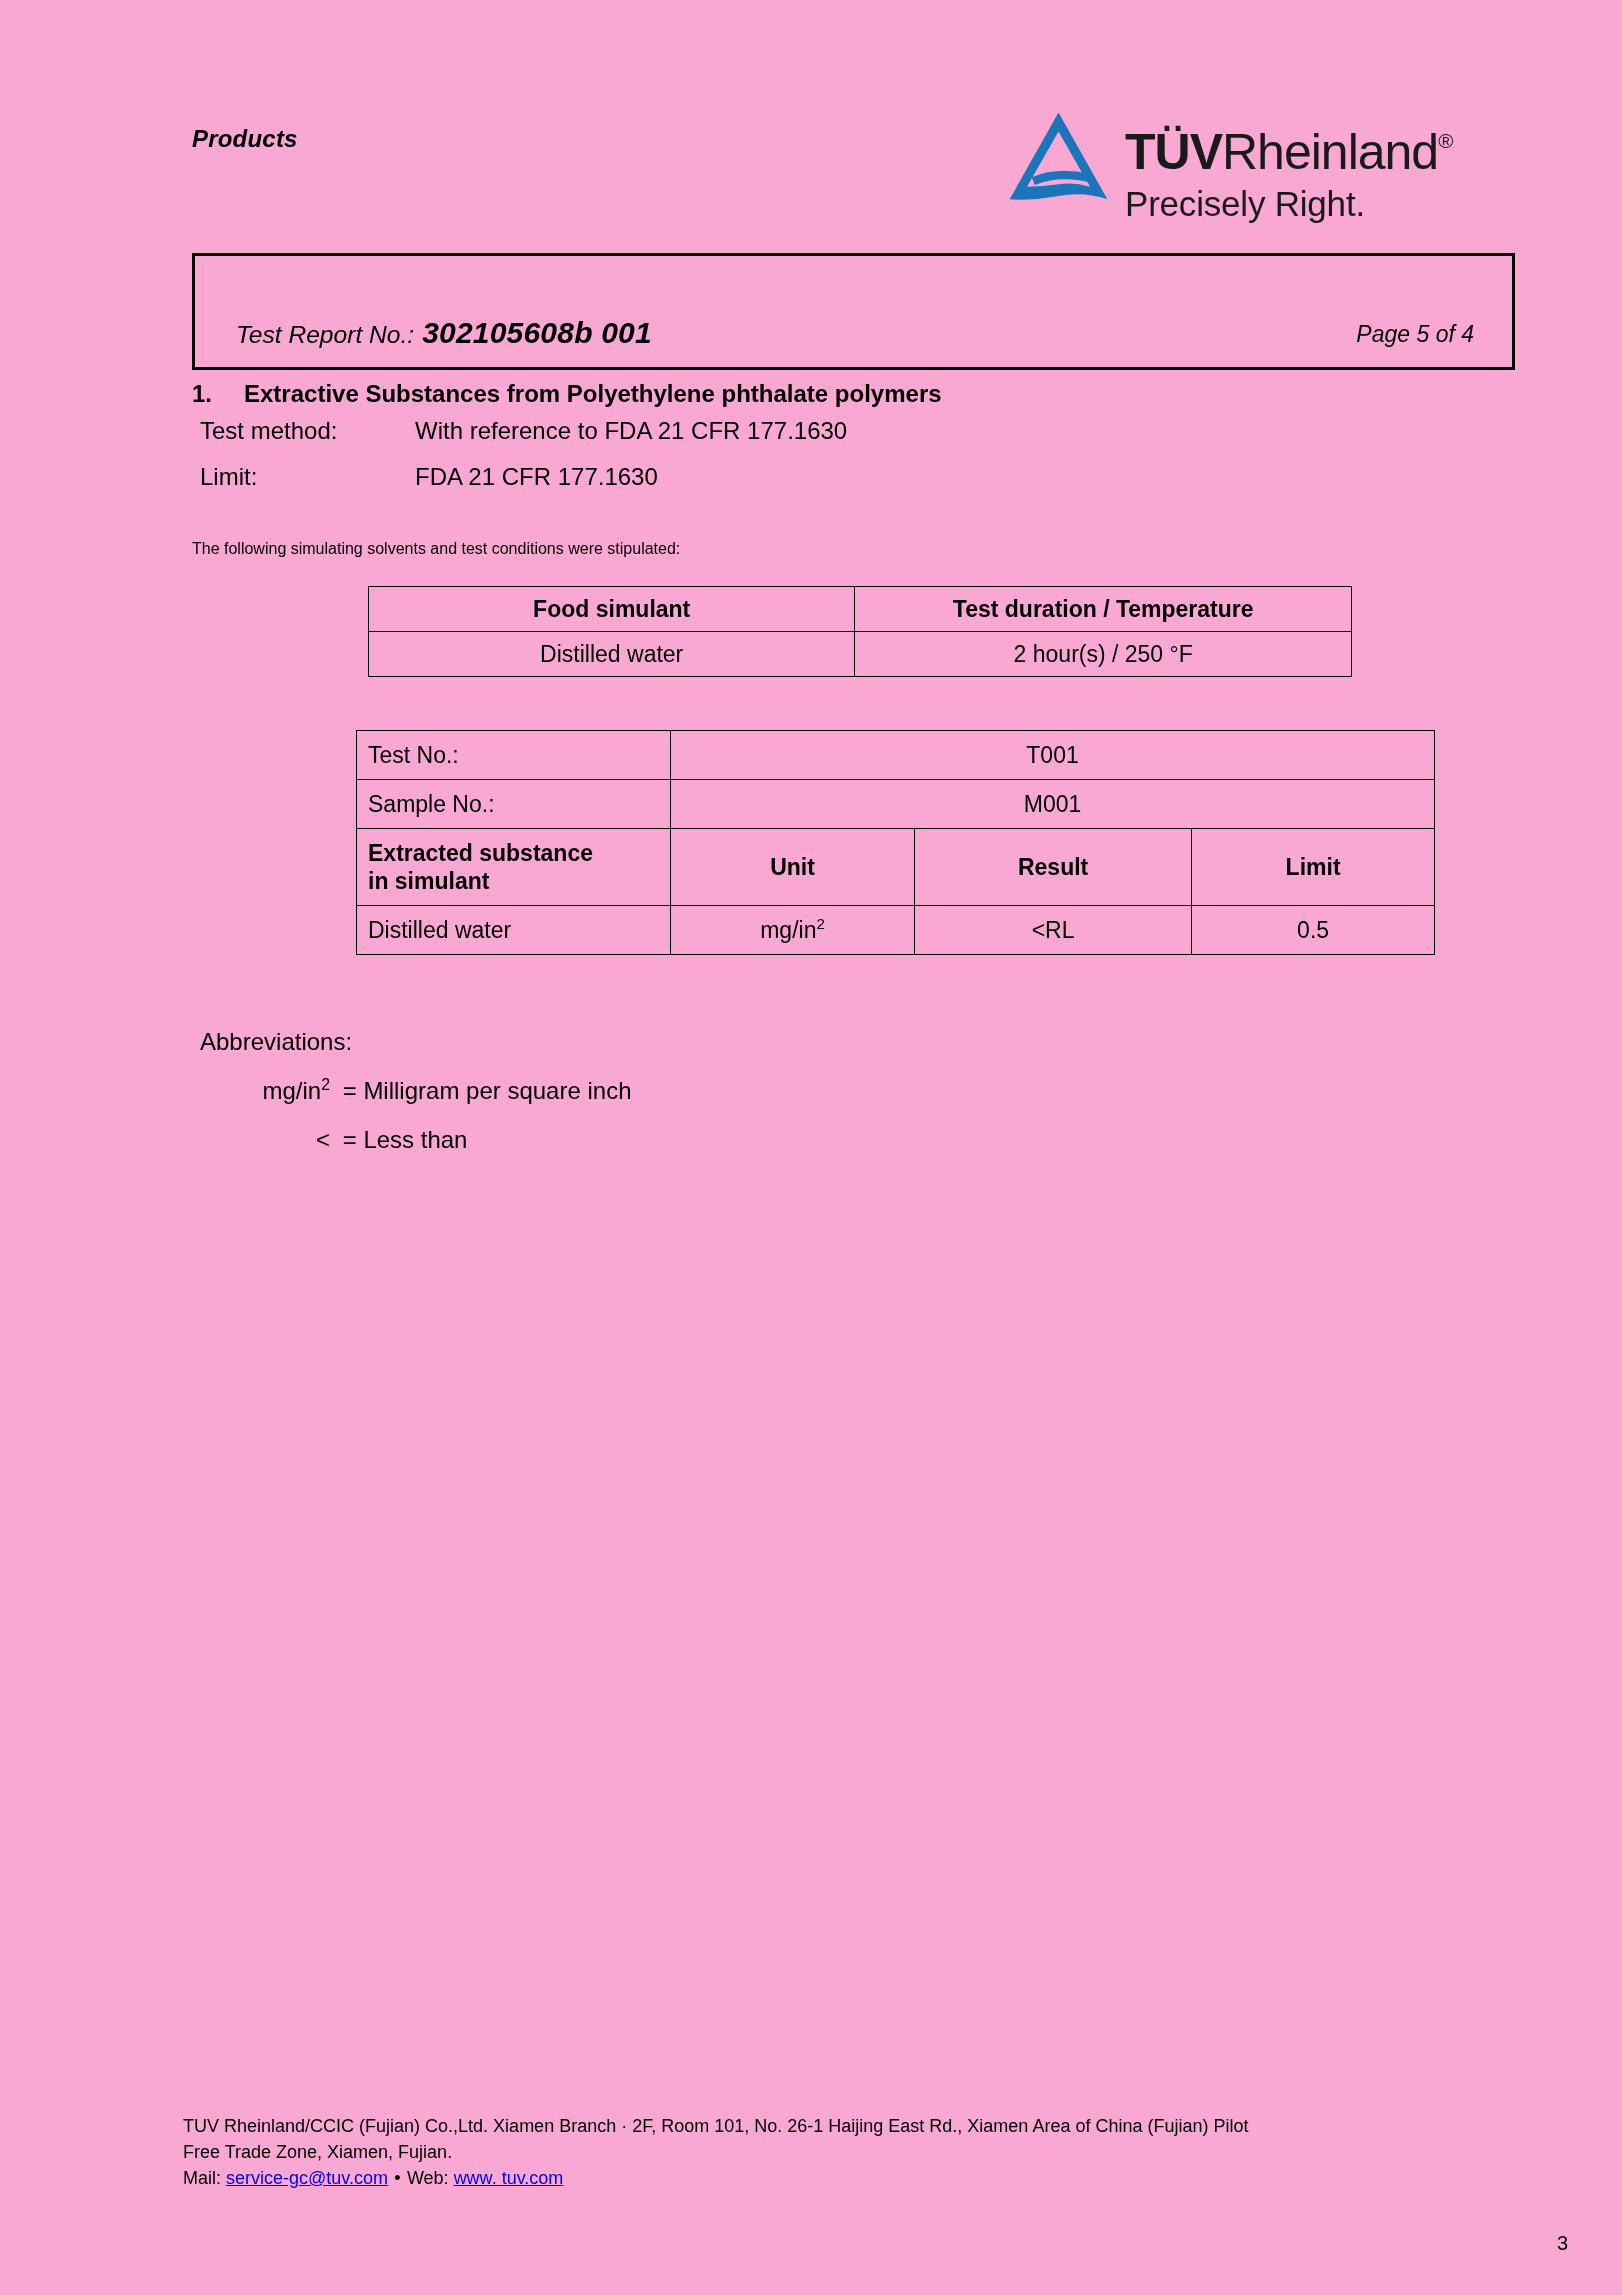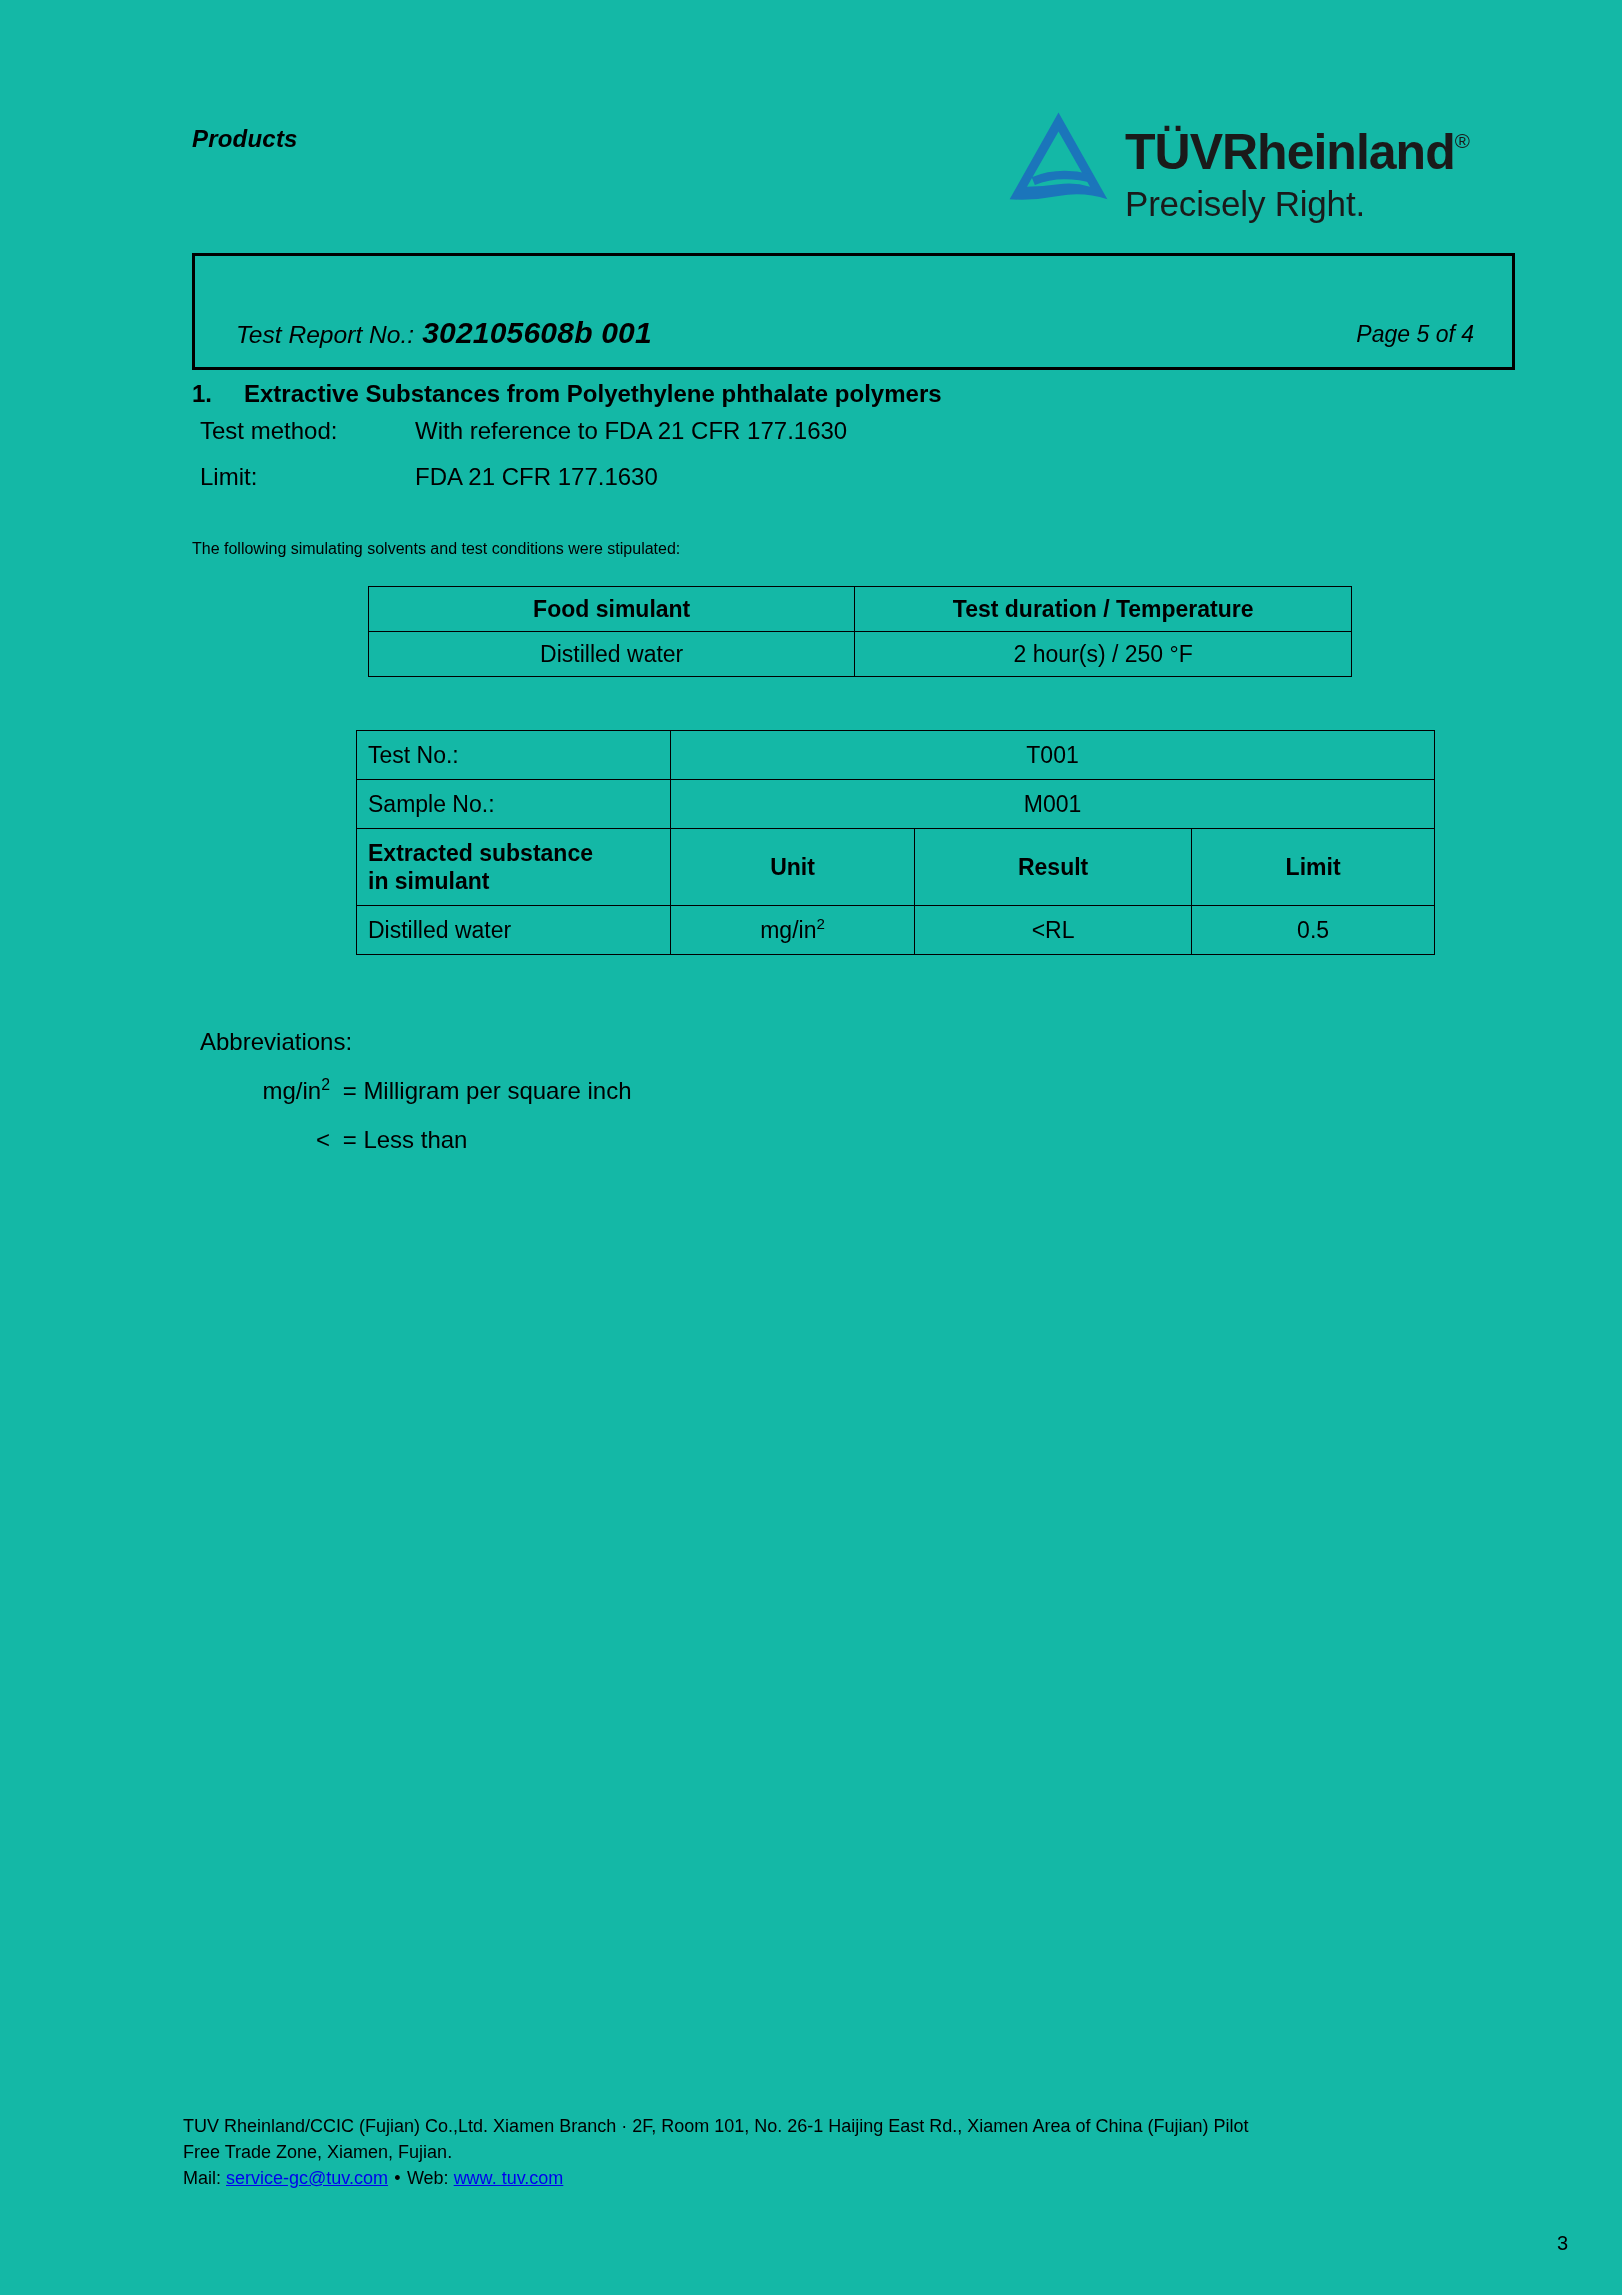--- a/index.html
+++ b/index.html
@@ -9,21 +9,21 @@
   }
   body {
     font-family: "Liberation Sans", sans-serif;
     color: #000000;
     -webkit-font-smoothing: antialiased;
   }
   #page {
     position: relative;
     width: 1622px;
     height: 2295px;
-    background: #14b8a6;
+    background: #f9a8d4;
     overflow: hidden;
   }
 
   
   .hdr-products {
     position: absolute;
     left: 192px;
     top: 125px;
     font-size: 24px;
     font-weight: bold;
@@ -55,21 +55,21 @@
     font-size: 50px;
     line-height: 52px;
     color: #1a1a1a;
     letter-spacing: -1px;
     white-space: nowrap;
   }
   .logo-word .tuv {
     font-weight: bold;
   }
   .logo-word .rhein {
-    font-weight: bold;
+    font-weight: normal;
     text-align: center;
   }
   .logo-reg {
     font-size: 20.6px;
     vertical-align: 20.6px;
     letter-spacing: 0;
   }
   .logo-tag {
     font-size: 35px;
     line-height: 40px;

